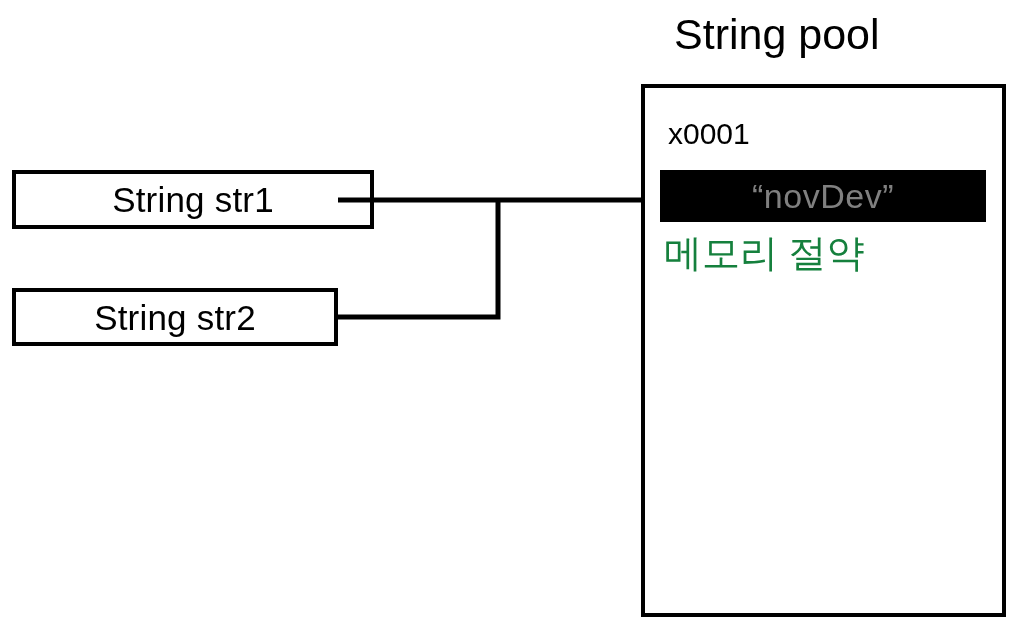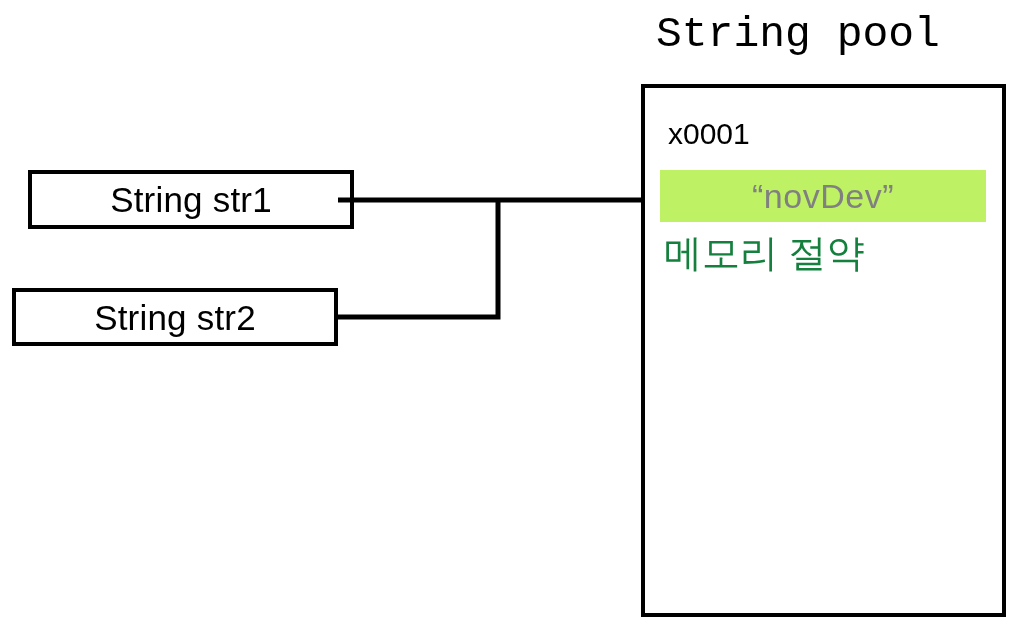--- a/index.html
+++ b/index.html
@@ -28,43 +28,42 @@
     align-items: center;
     justify-content: center;
   }
   .var-box .var-label {
     font-size: 35px;
     color: #000000;
     letter-spacing: 0.2px;
     white-space: nowrap;
     line-height: 1;
   }
-  #var-box-str1 { left: 28px;  top: 170px; width: 326px; height: 59px; }
+  #var-box-str1 { left: 12px;  top: 170px; width: 362px; height: 59px; }
   #var-box-str2 { left: 12px;  top: 288px; width: 326px; height: 58px; justify-content: center; }
 
   
   #connectors {
     position: absolute;
     left: 0;
     top: 0;
     width: 1034px;
     height: 632px;
     pointer-events: none;
   }
 
   
   #pool-title {
     position: absolute;
-    left: 656px;
+    left: 674px;
     top: 12px;
     font-size: 43px;
     color: #000000;
     line-height: 1.05;
     white-space: nowrap;
-    font-family: Liberation Mono, monospace;
   }
   #pool-box {
     position: absolute;
     left: 641px;
     top: 84px;
     width: 365px;
     height: 533px;
     box-sizing: border-box;
     border: 4px solid #000000;
     background: #ffffff;
@@ -77,21 +76,21 @@
     color: #000000;
     line-height: 1.05;
     white-space: nowrap;
   }
   #pool-value-box {
     position: absolute;
     left: 660px;
     top: 170px;
     width: 326px;
     height: 52px;
-    background: #bef264;
+    background: #000000;
     display: flex;
     align-items: center;
     justify-content: center;
   }
   #pool-value-box .value-text {
     font-size: 34px;
     color: #808080;
     line-height: 1;
     white-space: nowrap;
     letter-spacing: 0.5px;

